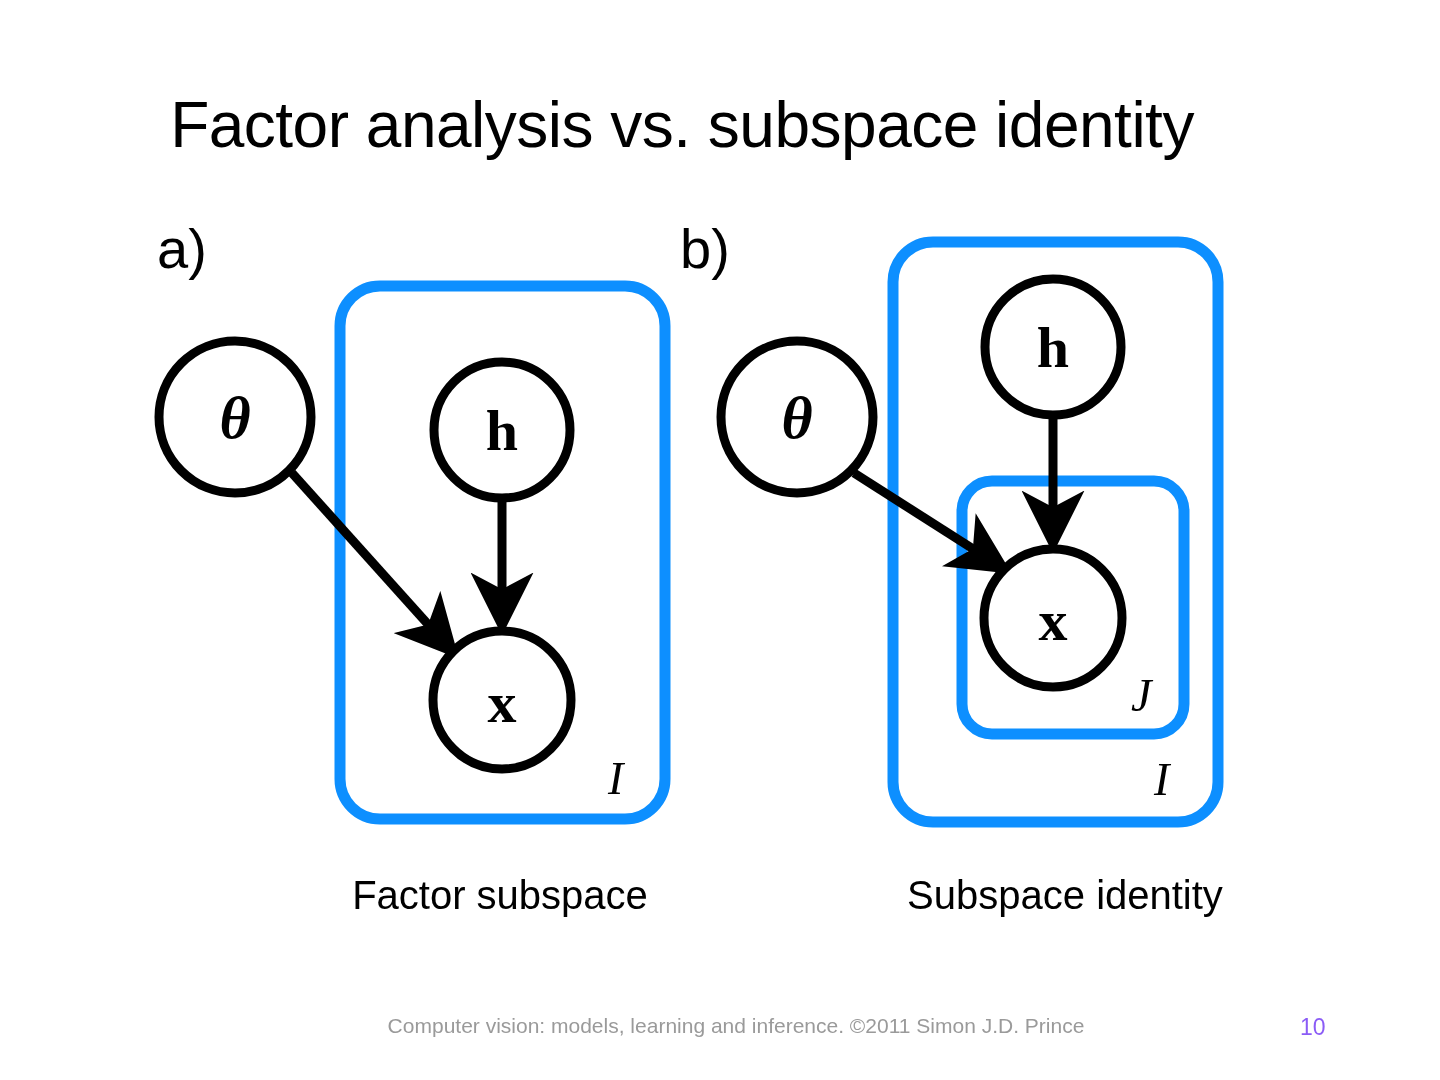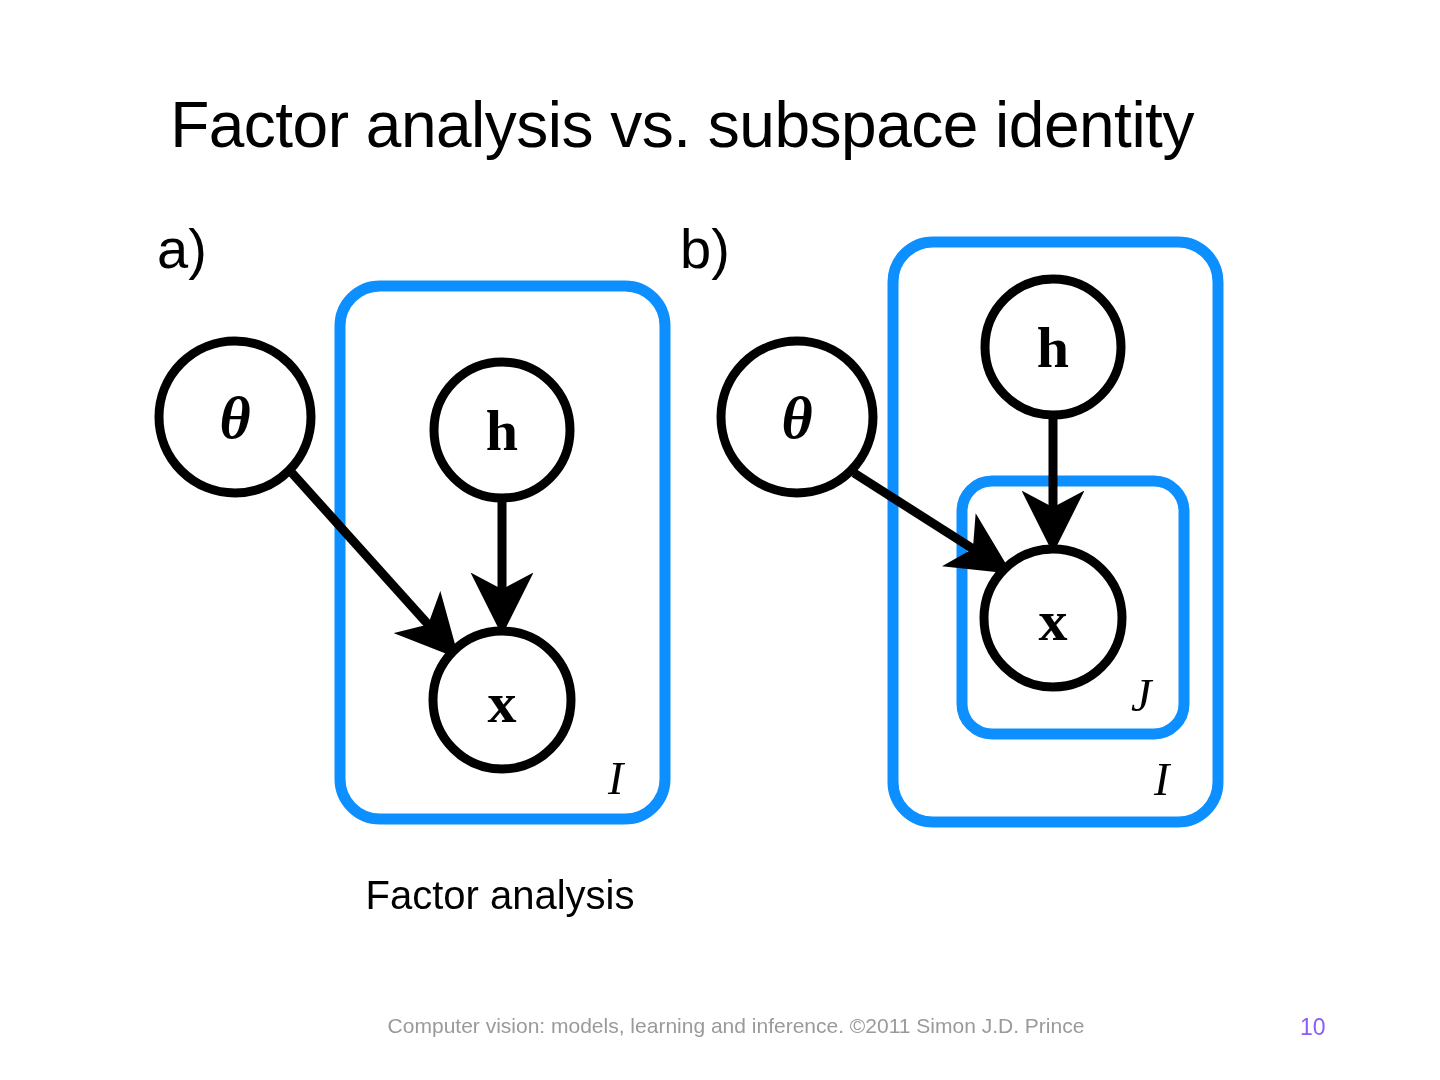--- a/index.html
+++ b/index.html
@@ -162,18 +162,19 @@
 <div class="node-label roman" style="left:467px; top:674px; width:70px;">x</div>
 
 <div class="node-label theta" style="left:762px; top:388px; width:70px;">θ</div>
 <div class="node-label roman" style="left:1018px; top:319px; width:70px;">h</div>
 <div class="node-label roman" style="left:1018px; top:592px; width:70px;">x</div>
 
 <div class="plate-index" style="left:608px; top:756px;">I</div>
 <div class="plate-index" style="left:1131px; top:673px;">J</div>
 <div class="plate-index" style="left:1154px; top:757px;">I</div>
 
-<div id="caption-a" class="panel-caption">Factor analysis</div>
+<div id="caption-a" class="panel-caption">Factor subspace</div>
 <div id="caption-b" class="panel-caption">
+  <div>Subspace identity</div>
 </div>
 
 <div id="footer-credit">Computer vision: models, learning and inference.  ©2011 Simon J.D. Prince</div>
 <div id="footer-page-number">10</div>
 
 </body></html>

